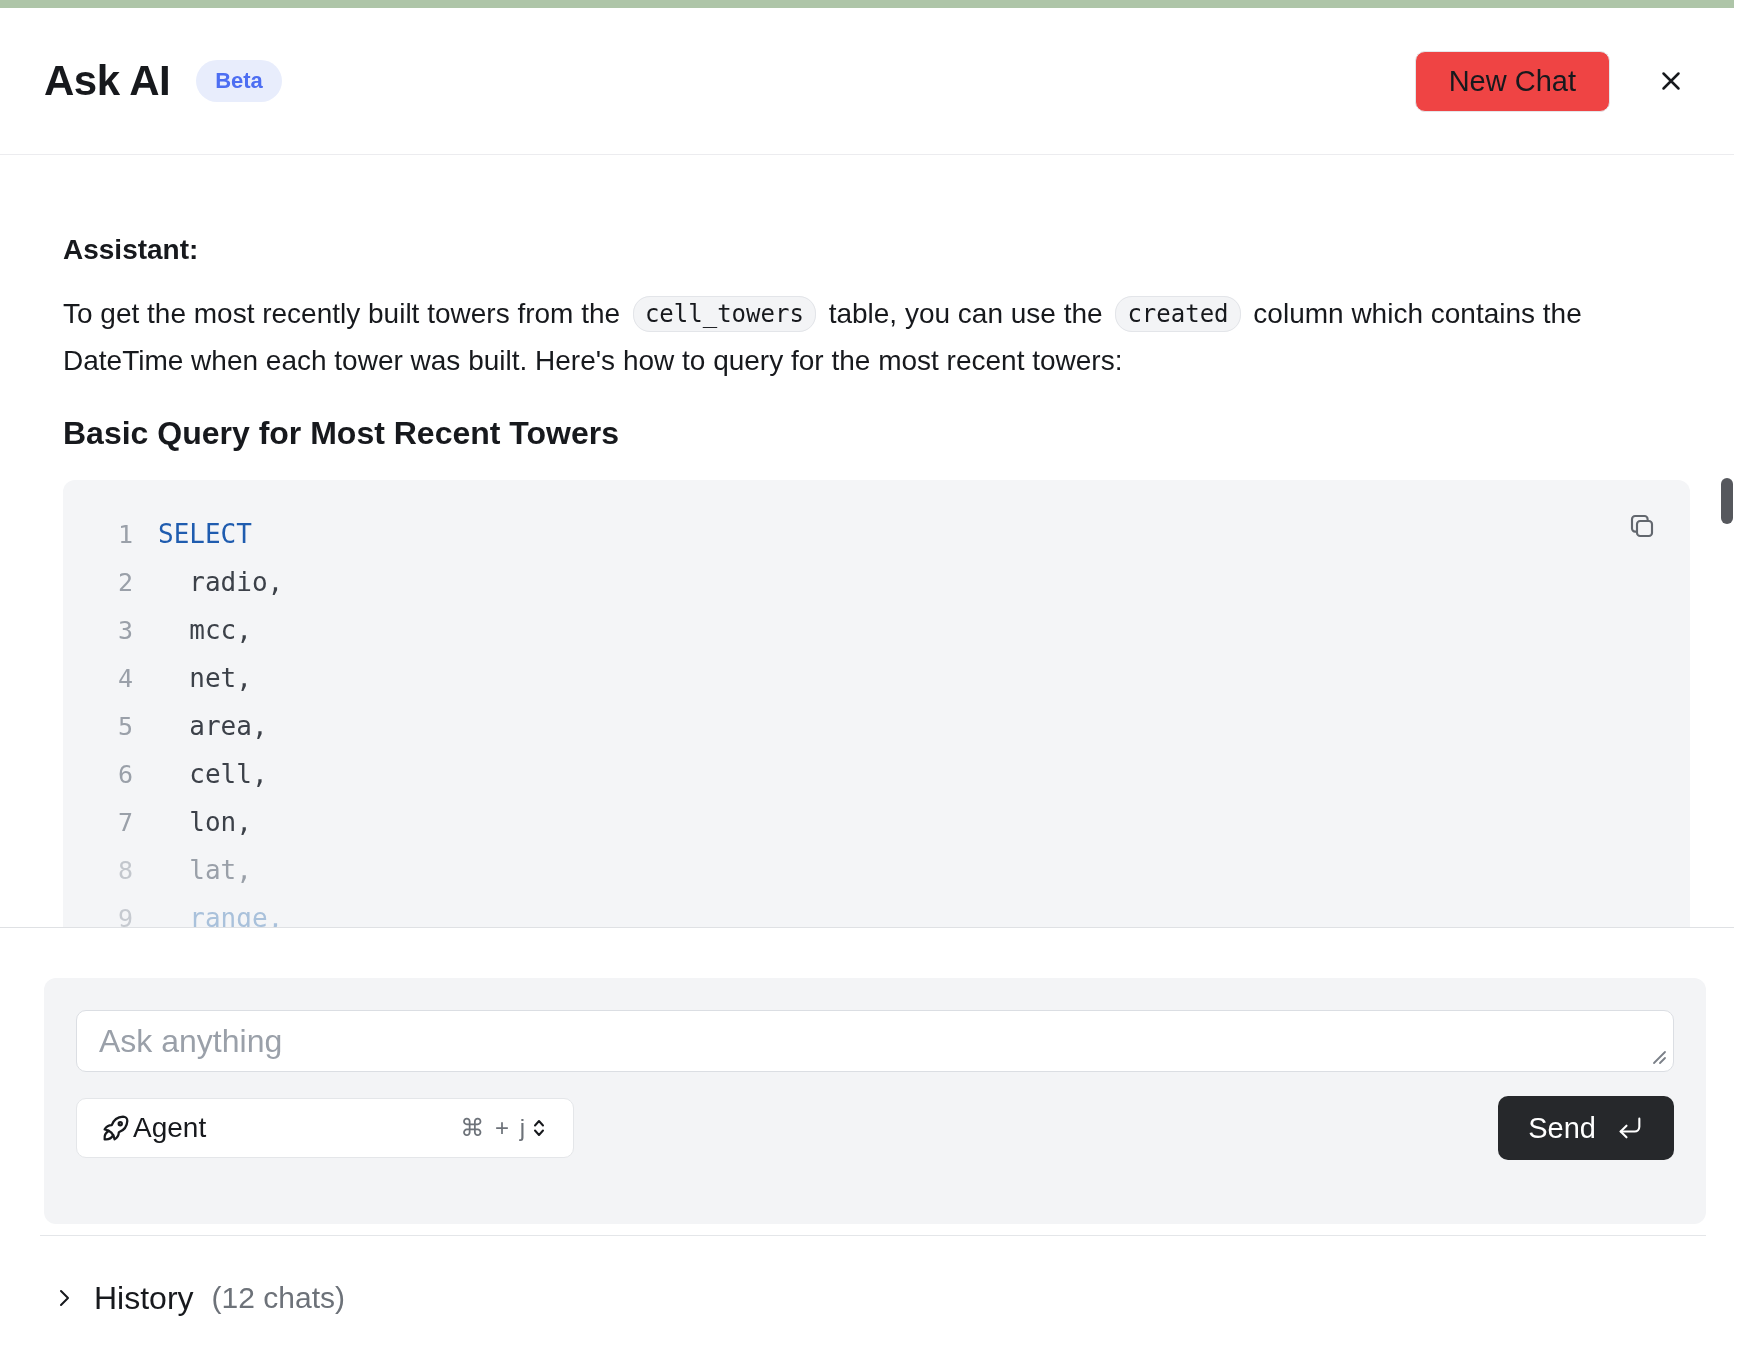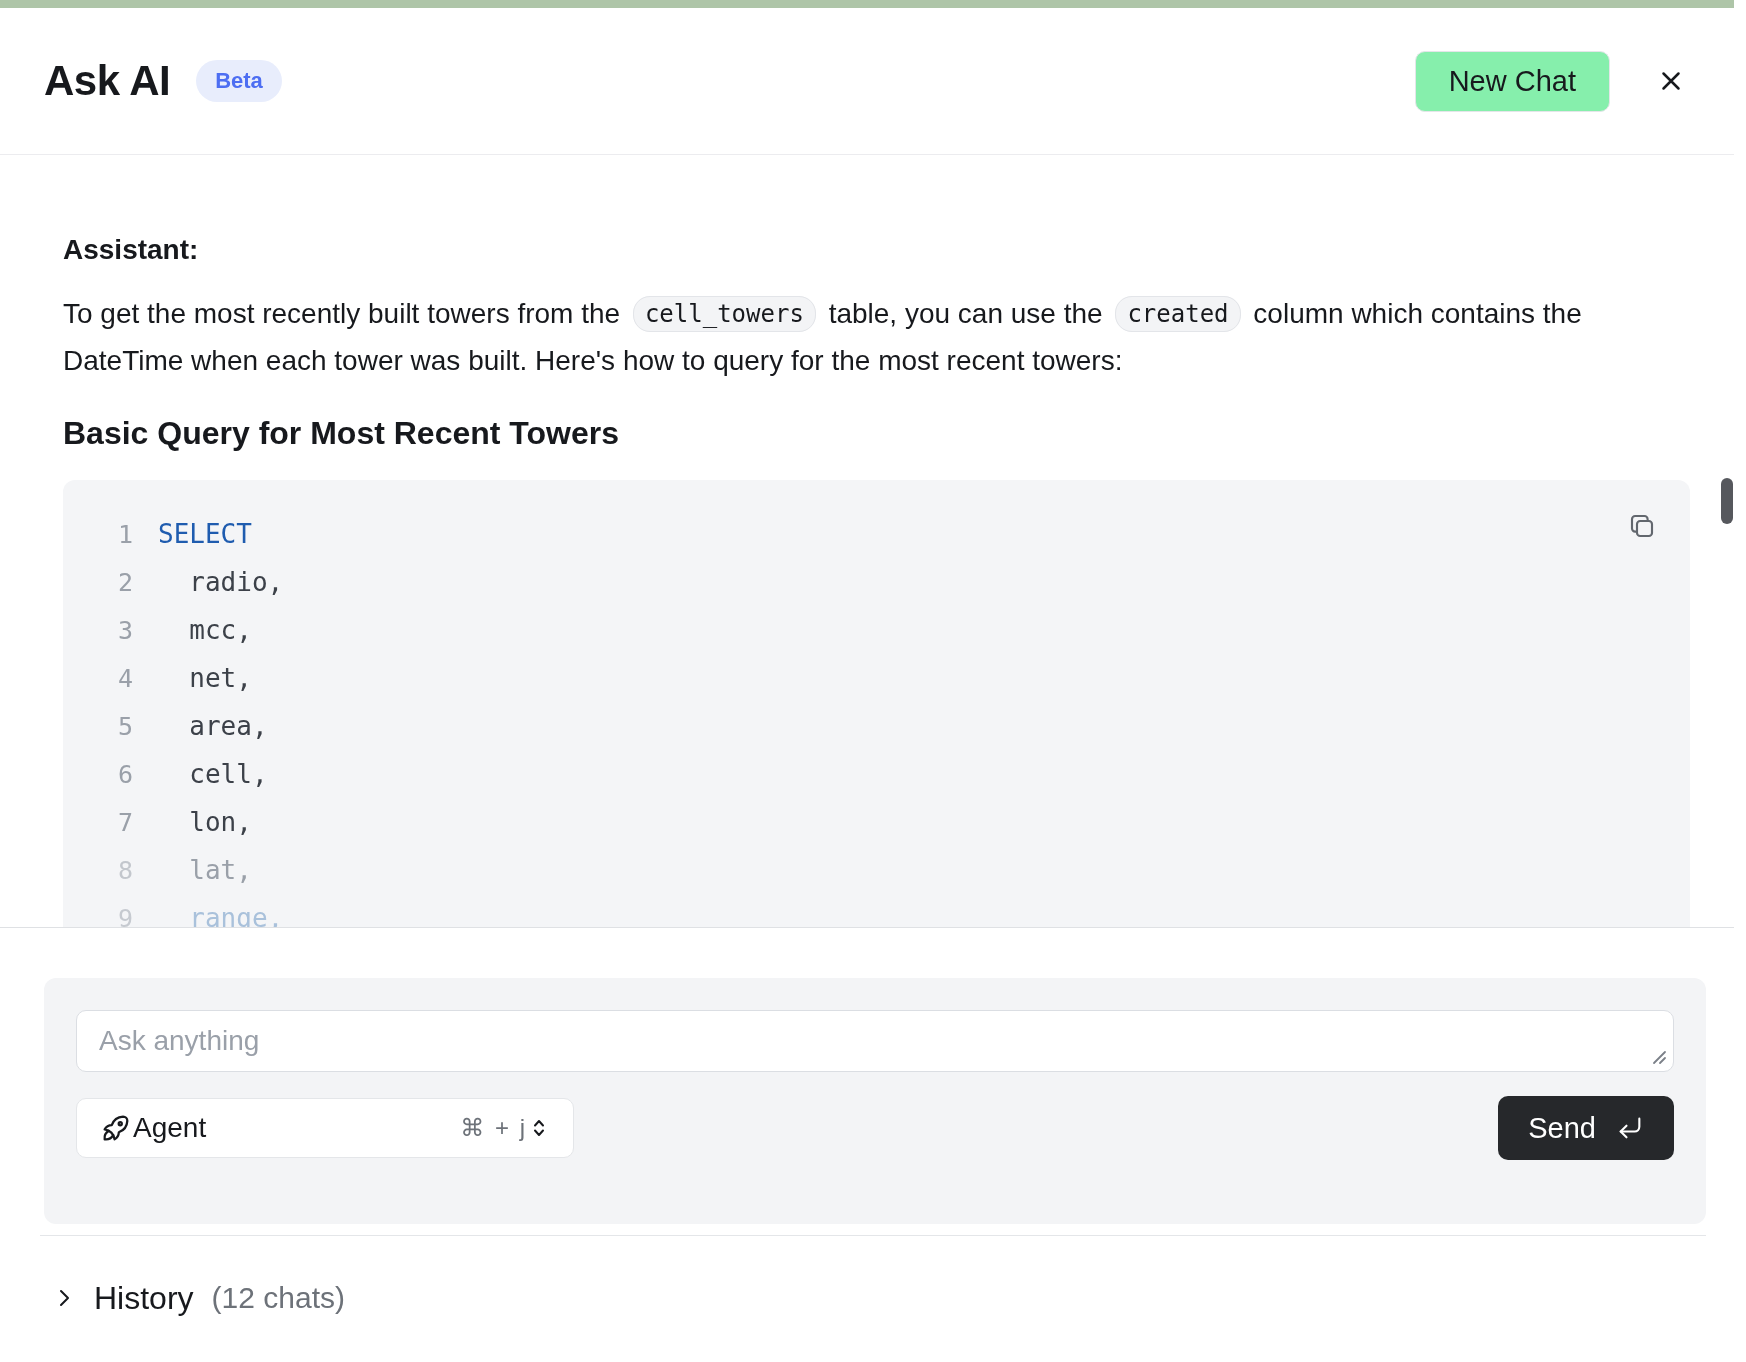--- a/index.html
+++ b/index.html
@@ -26,21 +26,21 @@
   .header-left { display: flex; align-items: center; gap: 26px; }
   .panel-title { font-size: 42px; font-weight: 700; letter-spacing: -0.5px; }
   .badge {
     background: var(--c-badge-bg, #e8edfc); color: var(--c-badge-text, #4d6ef2);
     font-size: 22px; font-weight: 600; padding: 10px 19px; border-radius: 999px;
     line-height: 1;
   }
   .header-right { display: flex; align-items: center; gap: 42px; }
   .new-chat {
     font-family: inherit; font-size: 29px; color: var(--c-text-primary, #17191d);
-    background: #86efac; border: 1.5px solid var(--c-border, #e4e6e9);
+    background: #ef4444; border: 1.5px solid var(--c-border, #e4e6e9);
     border-radius: 10px; padding: 15px 33px; cursor: pointer; line-height: 1;
   }
   .close-btn { background: none; border: none; cursor: pointer; display: flex; padding: 4px; }
 
   
   .messages {
     position: absolute; top: 155px; left: 0; width: 100%; height: 773px;
     overflow: hidden; padding: 0 56px 0 63px;
     border-bottom: 1px solid #dfe1e4;
   }
@@ -80,21 +80,21 @@
 
   
   .composer {
     position: absolute; top: 978px; left: 44px; width: 1662px; height: 246px;
     background: var(--c-panel-bg, #f3f4f6); border-radius: 12px;
   }
   .textarea-wrap { position: absolute; top: 32px; left: 32px; width: 1598px; height: 62px; }
   .ask-input {
     width: 100%; height: 100%; resize: none; outline: none;
     border: 1.5px solid #dbdee3; border-radius: 10px; background: #fff;
-    font-family: "Liberation Sans", sans-serif; font-size: 28px; color: var(--c-text-primary, #17191d);
+    font-family: "Liberation Sans", sans-serif; font-size: 32px; color: var(--c-text-primary, #17191d);
     padding: 13px 22px; line-height: 34px;
   }
   .ask-input::placeholder { color: #9aa0a9; }
   .resize-handle { position: absolute; right: 7px; bottom: 7px; pointer-events: auto; }
 
   .composer-row {
     position: absolute; left: 32px; right: 32px; top: 118px; height: 64px;
     display: flex; align-items: center; justify-content: space-between;
   }
   .mode-select {

